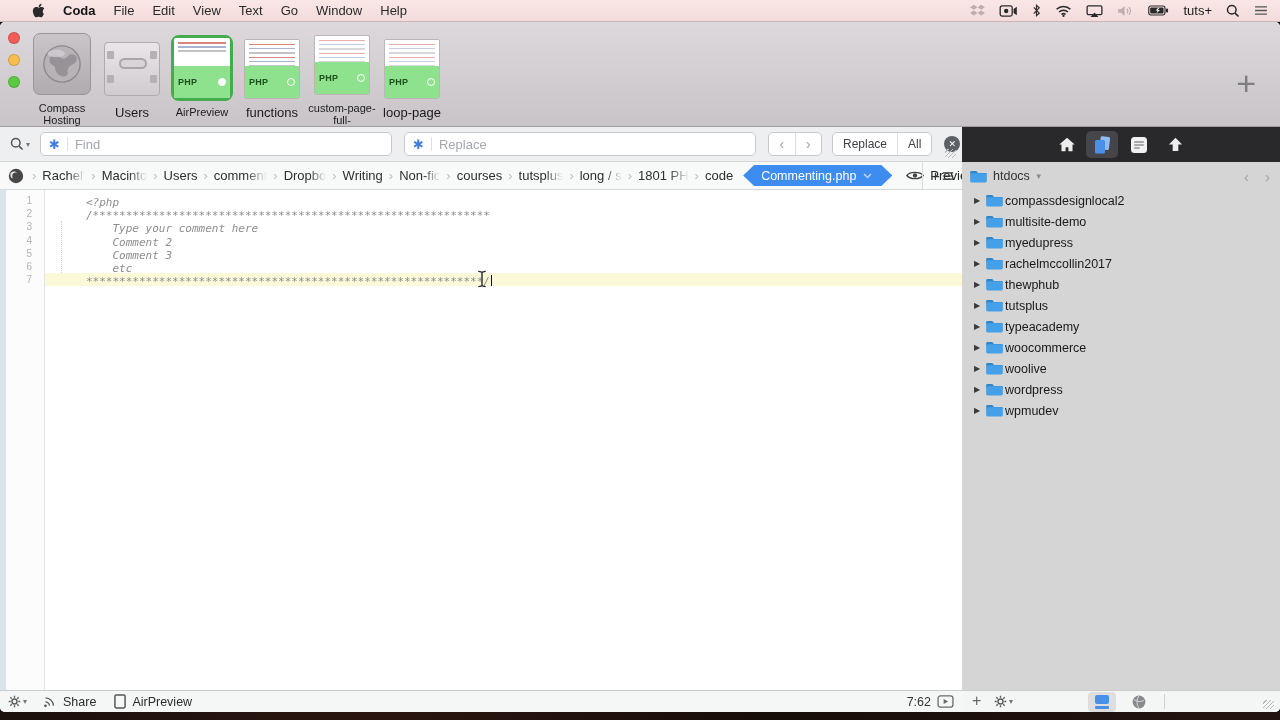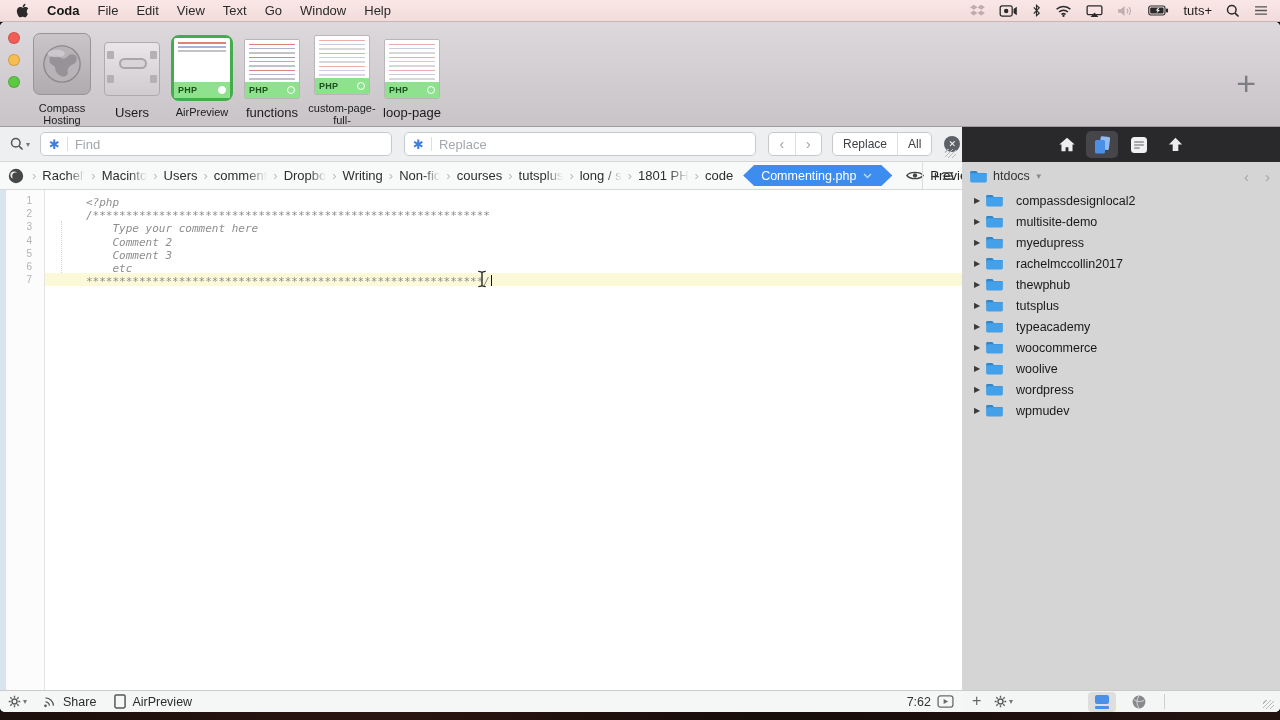--- a/index.html
+++ b/index.html
@@ -2,21 +2,21 @@
 <html><head>
 <meta charset="utf-8">
 <style>
   * { margin:0; padding:0; box-sizing:border-box; }
   html,body { width:1280px; height:720px; overflow:hidden; }
   body { font-family:"Liberation Sans","DejaVu Sans",sans-serif; background:#17100c; position:relative; }
 
   
   .menubar { position:absolute; left:0; top:0; width:1280px; height:22px;
     background:linear-gradient(#f9e7e6,#f2dcdb); border-bottom:1px solid rgba(120,90,90,.35);
-    display:flex; align-items:center; font-size:13px; color:#151515; z-index:50; }
+    display:flex; align-items:center; font-size:13px; color:#151515; z-index:50;padding-left:16px; }
   .menubar .left { display:flex; align-items:center; gap:18px; padding-left:16px; }
   .menubar .appname { font-weight:700; }
   .menubar .right { margin-left:auto; display:flex; align-items:center; gap:14px; padding-right:12px; }
   .mi { color:#2a2a2a; display:flex; align-items:center; }
   .mi.faded { color:#bfadad; }
   .mi.dim { color:#555; }
   .acct { font-size:13px; color:#1c1c1c; }
 
   
   .window { position:absolute; left:0; top:22px; width:1280px; height:690px;
@@ -43,21 +43,21 @@
     position:relative; overflow:hidden; margin-bottom:3px; }
   .tab.selected .selwrap { border:3px solid #43ad4e; border-radius:8px; background:#fff; margin-bottom:1px; }
   .tab.selected .doc-thumb { border:none; margin-bottom:0; }
   .codetex { position:absolute; left:4px; right:4px; top:4px; bottom:17px;
     background-image:repeating-linear-gradient(to bottom,
       rgba(214,110,100,.85) 0 1.5px, transparent 1.5px 4px,
       rgba(150,160,200,.8) 4px 5.5px, transparent 5.5px 8.5px,
       rgba(180,180,185,.8) 8.5px 10px, transparent 10px 13px); }
   .codetex.sparse { opacity:.65; }
   .codetex.tiny { bottom:auto; height:12px; }
-  .php-strip { position:absolute; left:0; right:0; bottom:0; height:16px; background:#8fe28d;
+  .php-strip { position:absolute; left:0; right:0; bottom:0; height:32px; background:#8fe28d;
     display:flex; align-items:center; justify-content:space-between; padding:0 4px; }
   .php-strip .phpl { font-size:9px; font-weight:700; color:#1c501d; letter-spacing:.2px; }
   .ring { width:8px; height:8px; border-radius:50%; border:1.5px solid #fff; }
   .ring.filled { background:#fff; }
   .tablabel { font-size:13px; color:#1b1b1b; text-align:center; line-height:1.15; margin-top:4px; width:76px; }
   .tablabel.small { font-size:11px; }
   .addtab { position:absolute; right:24px; top:44px; font-size:34px; font-weight:200; color:#7e7e82; line-height:1; }
 
   
   .findbar { position:absolute; left:0; top:105px; width:962px; height:35px; background:#edeff0;
@@ -122,21 +122,21 @@
   .sbh-ic.sel { background:#46464a; }
   .rootrow { position:absolute; left:0; top:35px; width:318px; height:28px; display:flex; align-items:center; }
   .rootrow .lbl { font-size:12.5px; color:#333; margin-left:6px; }
   .rootrow .dd { font-size:8px; color:#8b8b8b; margin-left:5px; }
   .histnav { position:absolute; right:10px; top:35px; height:28px; display:flex; align-items:center; gap:16px;
     color:#a4a4a4; font-size:15px; }
   .flist { position:absolute; left:0; top:63px; width:318px; }
   .frow { height:21px; display:flex; align-items:center; }
   .frow .tri { width:10px; margin-left:12px; font-size:8px; color:#3a3a3a; }
   .frow .fico { margin-left:2px; display:flex; }
-  .frow .fname { font-size:12.5px; color:#191919; margin-left:13px; }
+  .frow .fname { font-size:12.5px; color:#191919; margin-left:2px; }
   .sbfooter { position:absolute; left:0; bottom:0; width:318px; height:22px; background:#f4f5f5; border-top:1px solid #cacaca; }
   .sbfooter .plus { position:absolute; left:10px; top:1px; font-size:16px; color:#666; font-weight:300; }
   .sbf-gear { position:absolute; left:32px; top:4px; display:flex; align-items:center; gap:2px; color:#5b5b5b; }
   .loc-tile { position:absolute; left:126px; top:1px; width:28px; height:20px; background:#dedede; border-radius:4px;
     display:flex; flex-direction:column; align-items:center; justify-content:center; gap:2px; }
   .loc-tile .s1 { width:14px; height:9px; background:#4a90e8; border-radius:2px; }
   .loc-tile .s2 { width:14px; height:3px; background:#4a90e8; border-radius:1px; }
   .remote-globe { position:absolute; left:170px; top:4px; }
   .sbf-sep { position:absolute; left:202px; top:3px; bottom:3px; width:1px; background:#cfcfcf; }
 

